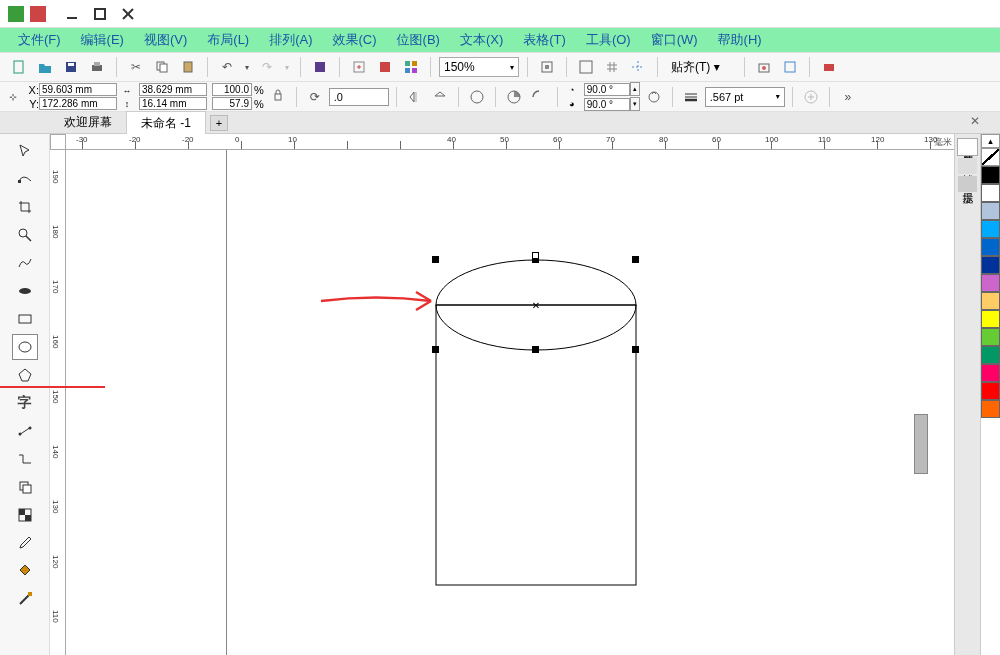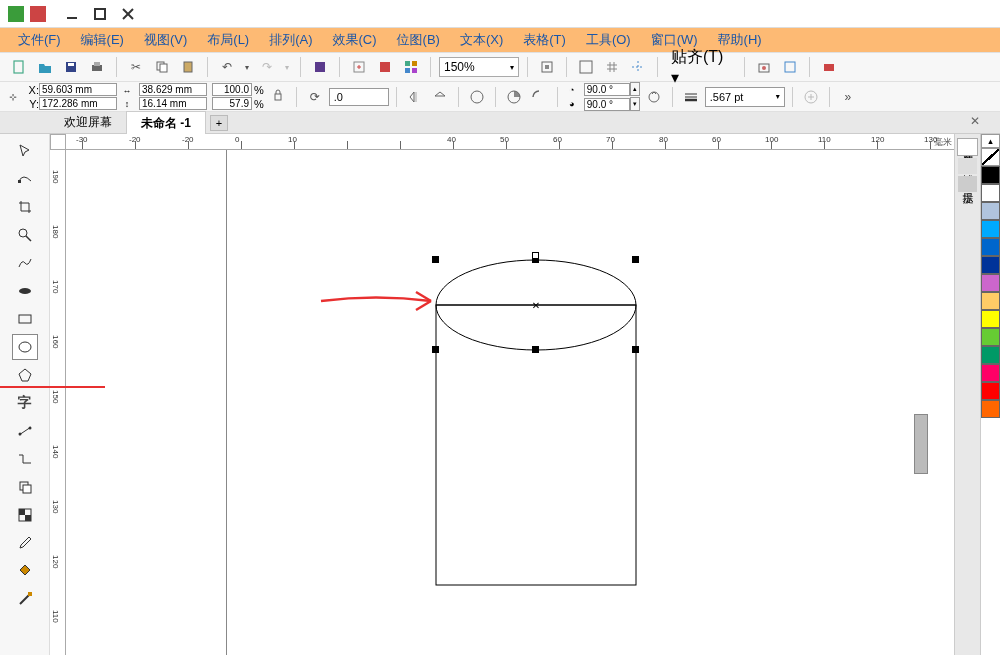--- a/index.html
+++ b/index.html
@@ -2,42 +2,42 @@
 <html><head>
 <meta charset="utf-8">
 <style>
   * { box-sizing: border-box; margin: 0; padding: 0; font-family: "Microsoft YaHei", "SimSun", sans-serif; }
   body { width: 1000px; height: 655px; background: #fff; overflow: hidden; position: relative; font-size: 12px; }
   .title-bar { height: 28px; background: #fff; display: flex; align-items: center; padding: 0 8px; border-bottom: 1px solid #ddd; }
   .app-icon { width: 16px; height: 16px; background: #3a9c3a; margin-right: 6px; display:inline-block; }
   .title-text { flex: 1; font-size: 13px; color: #444; }
   .user-badge { width: 16px; height: 16px; background: #c44; margin-right: 12px; }
   .win-btn { width: 28px; height: 20px; display:flex; align-items:center; justify-content:center; cursor:pointer; font-size:14px; }
-  .menu-bar { height: 24px; display: flex; align-items: center; padding: 0 10px; gap: 4px; background:#fdba74; }
+  .menu-bar { height: 24px; display: flex; align-items: center; padding: 0 10px; gap: 4px; background:#86efac; }
   .menu-item { padding: 2px 8px; color: #1a56a8; font-size: 13px; cursor:pointer; }
   .toolbar1 { height: 30px; display:flex; align-items:center; padding: 0 8px; gap:4px; border-top:1px solid #e0e0e0; border-bottom:1px solid #e0e0e0; background:#f7f7f7; }
   .tb-btn { width: 22px; height: 22px; display:flex; align-items:center; justify-content:center; cursor:pointer; color:#555; }
   .tb-sep { width:1px; height:20px; background:#ccc; margin:0 4px; }
   .zoom-sel { width:80px; height:20px; border:1px solid #aaa; font-size:12px; padding:0 4px; background:#fff; display:flex; align-items:center; justify-content:space-between; }
-  .snap-dd { width:70px; height:20px; border:1px solid transparent; display:flex; align-items:center; padding:0 4px; font-size:16px; }
+  .snap-dd { width:70px; height:20px; border:1px solid transparent; display:flex; align-items:center; padding:0 4px; font-size:12px; }
   .toolbar2 { height: 30px; display:flex; align-items:center; padding: 0 6px; gap:3px; border-bottom:1px solid #e0e0e0; background:#f7f7f7; }
   .coord-box { display:flex; flex-direction:column; gap:1px; margin-left:2px; }
   .coord-row { display:flex; align-items:center; font-size:11px; }
   .coord-lbl { width:14px; text-align:right; }
   .coord-input { width:78px; height:13px; border:1px solid #999; font-size:10px; padding:0 2px; background:#fff; }
   .dim-input { width:68px; height:13px; border:1px solid #999; font-size:10px; padding:0 2px; background:#fff; }
   .pct-input { width:40px; height:13px; border:1px solid #999; font-size:10px; padding:0 2px; background:#fff; text-align:right; }
   .angle-input { width:46px; height:13px; border:1px solid #999; font-size:10px; padding:0 2px; background:#fff; }
   .rot-input { width:60px; height:18px; border:1px solid #999; font-size:11px; padding:0 4px; background:#fff; }
   .outline-sel { width:80px; height:20px; border:1px solid #999; font-size:11px; padding:0 4px; background:#fff; display:flex; align-items:center; justify-content:space-between; }
   .icon-stack { width:14px; display:flex; flex-direction:column; }
   .mini-icon { width:14px; height:14px; display:flex; align-items:center; justify-content:center; font-size:9px; }
   .tabs { height: 22px; display:flex; align-items:center; background:#e8e8e8; border-bottom:1px solid #ccc; padding-left:50px; position:relative; }
   .tab { padding: 3px 14px; font-size:12px; cursor:pointer; }
-  .tab.active { background:#fff; border:1px solid #ccc; border-bottom:1px solid #fff; position:relative; top:1px;font-weight:bold; }
+  .tab.active { background:#fff; border:1px solid #ccc; border-bottom:1px solid #fff; position:relative; top:1px; }
   .tab-add { width:18px; height:16px; background:#ddd; display:flex; align-items:center; justify-content:center; font-size:11px; margin-left:4px; cursor:pointer; border:1px solid #bbb; }
   .tab-close { position:absolute; right:20px; top:2px; font-size:12px; cursor:pointer; color:#666; }
   .main { display:flex; height: calc(655px - 28px - 24px - 30px - 30px - 22px); position:relative; }
   .toolbox { width: 50px; background:#f7f7f7; border-right:1px solid #ddd; display:flex; flex-direction:column; align-items:center; padding-top:4px; gap:2px; }
   .tool { width:26px; height:26px; display:flex; align-items:center; justify-content:center; cursor:pointer; color:#444; position:relative; }
   .tool.selected { border:1px solid #888; background:#fff; }
   .red-line { position:absolute; left:0; top:386px; width:105px; height:2px; background:#e83030; z-index:50; }
   .canvas-wrap { flex:1; position:relative; background:#f0f0f0; }
   .hruler { position:absolute; left:16px; top:0; right:0; height:16px; background:#fff; border-bottom:1px solid #aaa; overflow:hidden; }
   .vruler { position:absolute; left:0; top:16px; width:16px; bottom:0; background:#fff; border-right:1px solid #aaa; overflow:hidden; }

